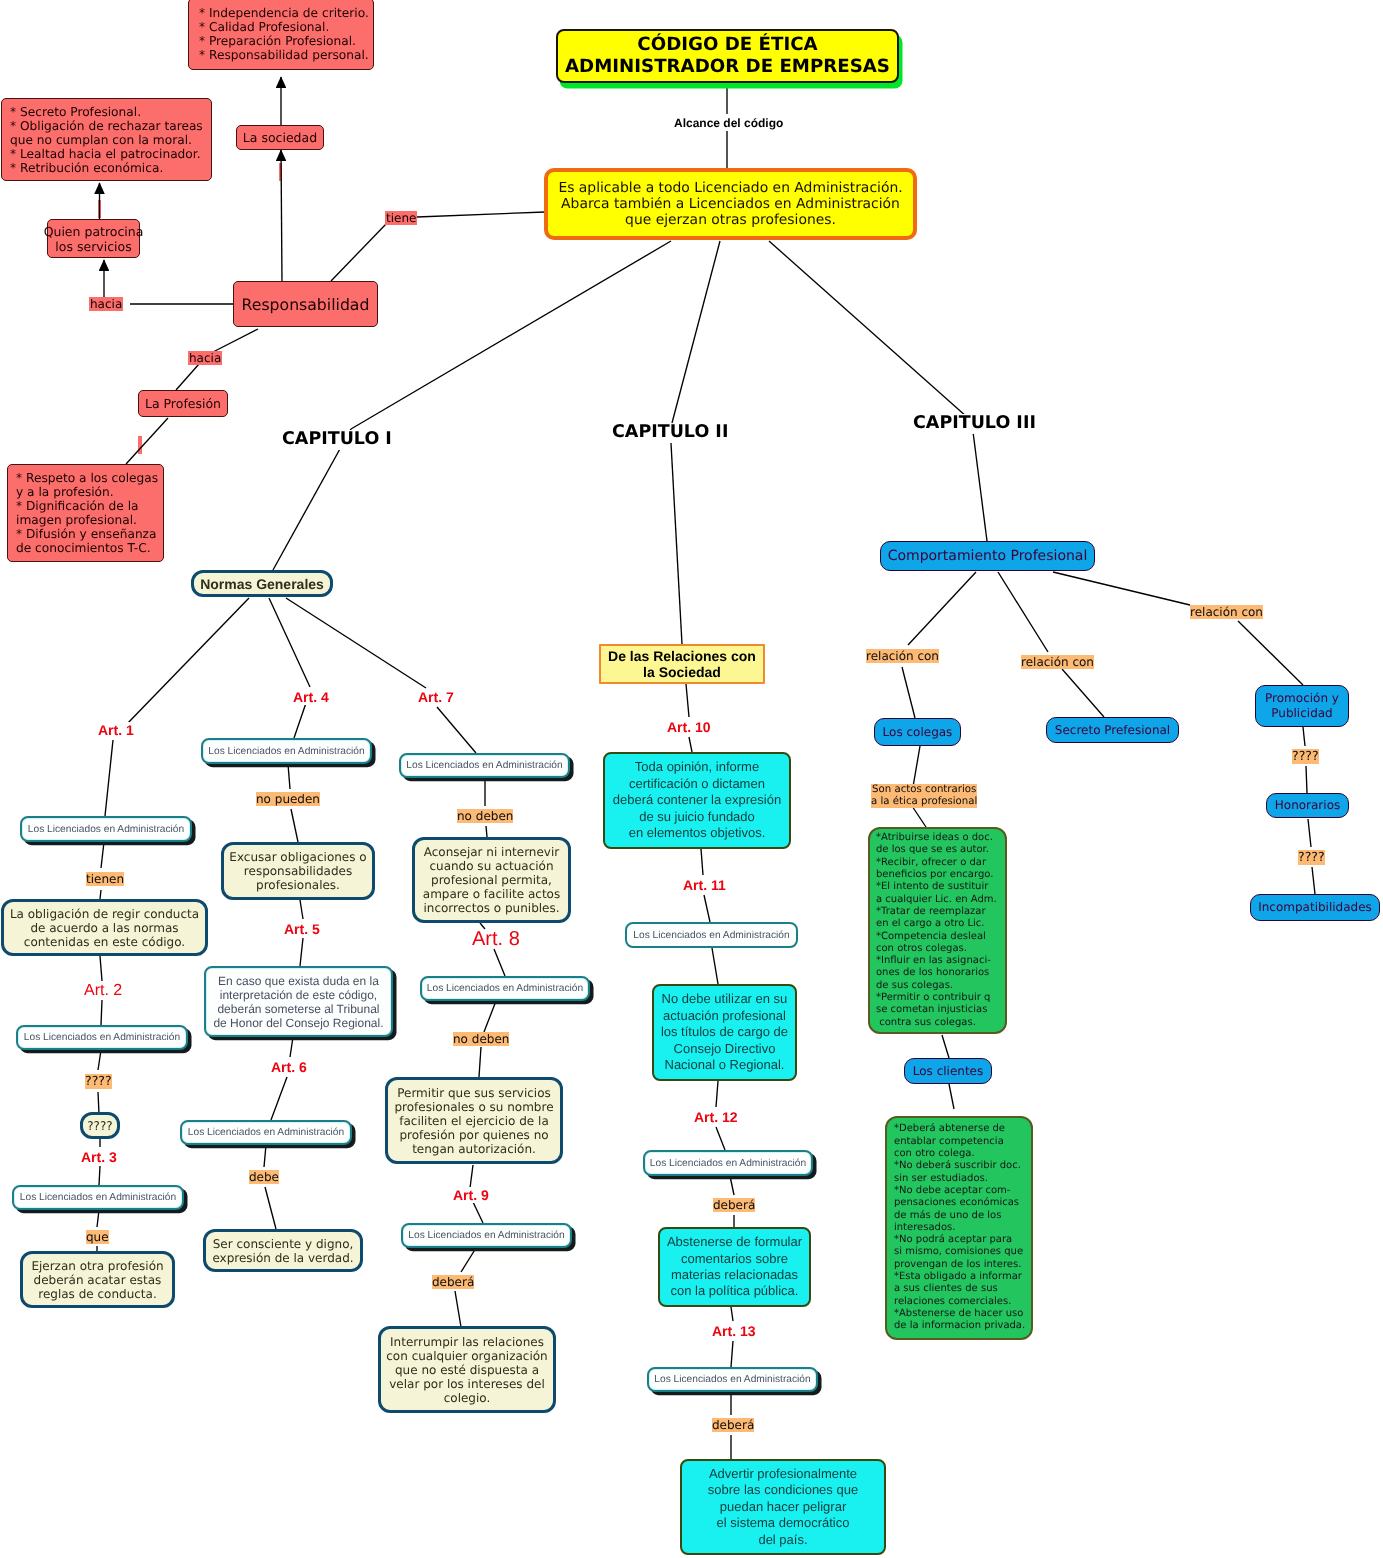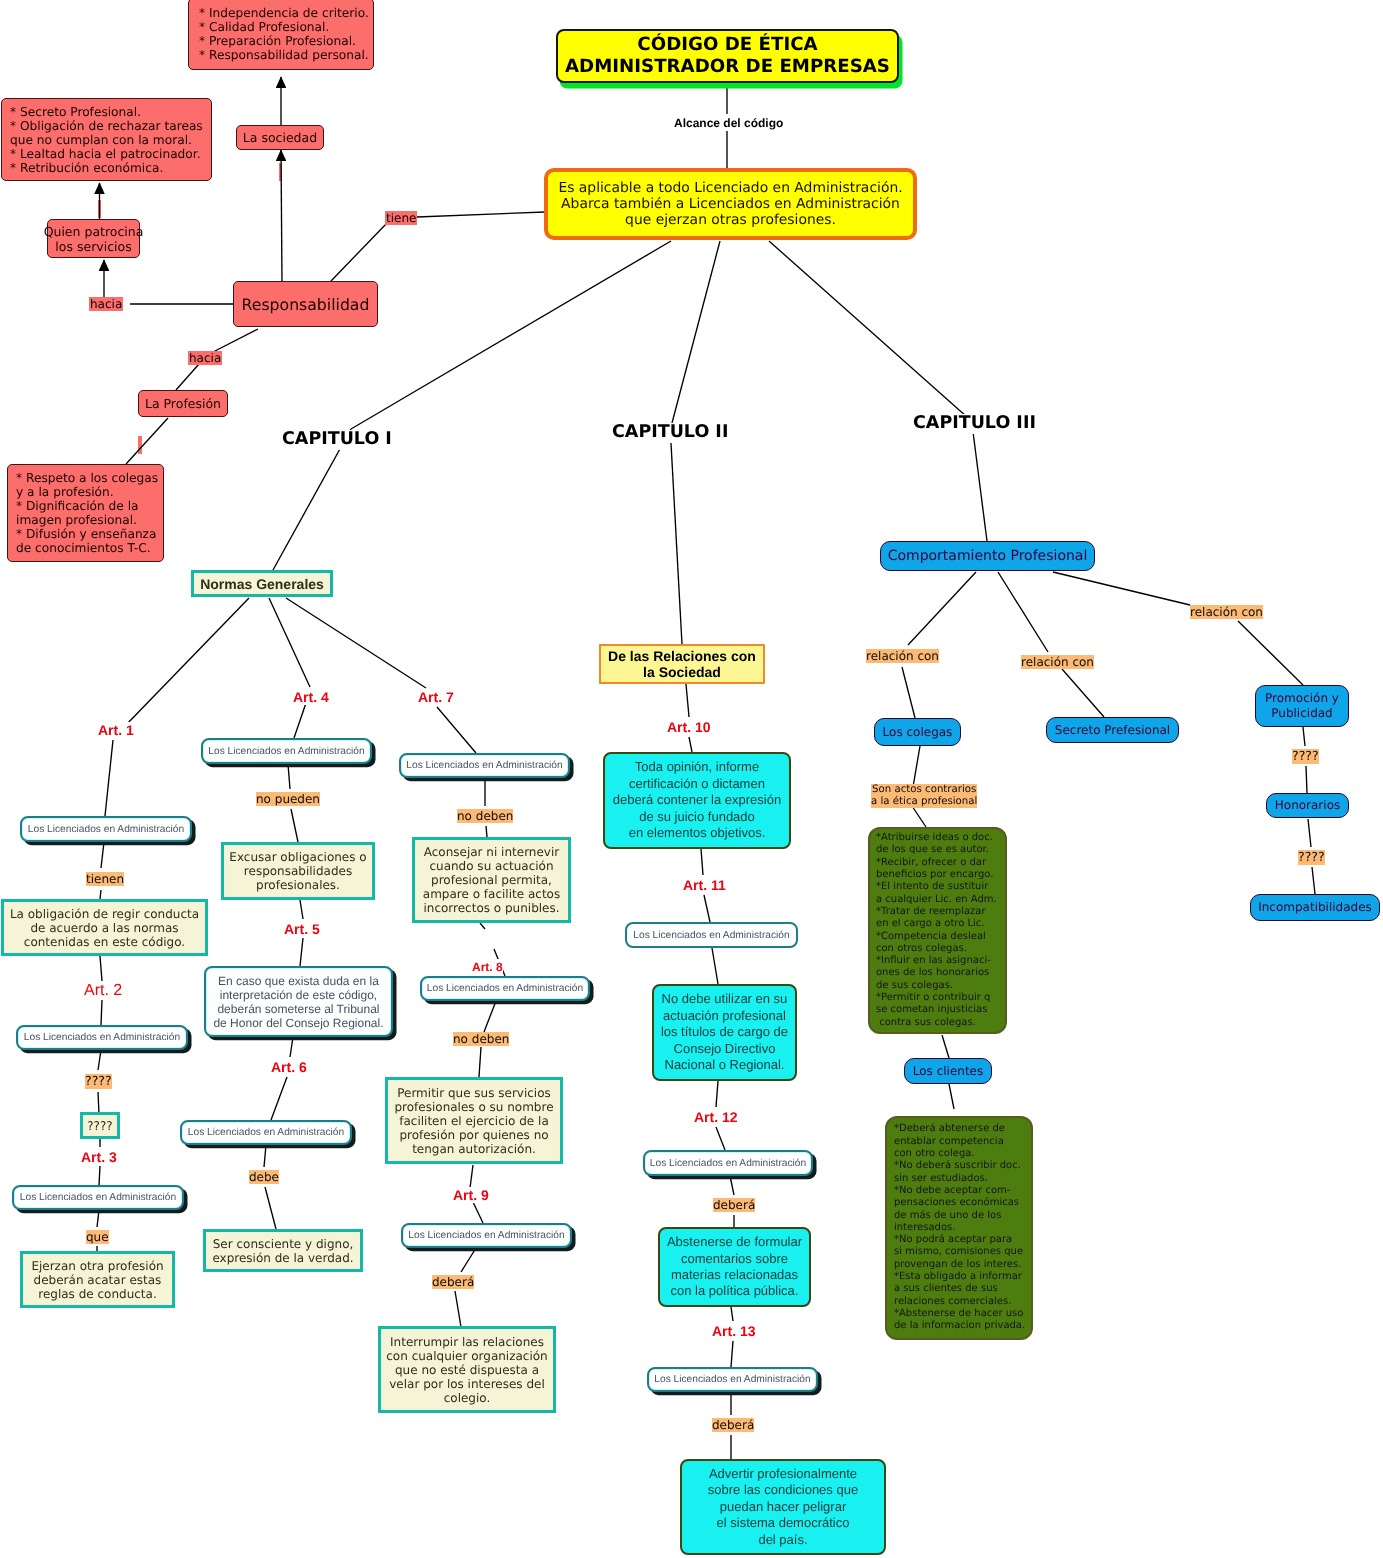--- a/index.html
+++ b/index.html
@@ -19,27 +19,27 @@
   .ls{font-family:"Liberation Sans",sans-serif;}
 
   .n-red{background:#FB6E6B;border:1.3px solid #481212;border-radius:5px;color:#1d0202;}
   .lp-red{background:#FB6E6B;color:#120000;padding:0 1px;line-height:11.5px;}
 
   .n-title{background:#FFFF00;border:2.2px solid #151500;border-radius:8px;color:#000;
            box-shadow:3.5px 5.5px 0 0 #00E52A;}
   .n-orange{background:#FFFF00;border:4px solid #F06A10;border-radius:10px;color:#191000;}
   .n-yellowsq{background:#FCF792;border:2px solid #F08A2C;border-radius:1px;color:#000;}
 
-  .n-cream{background:#F6F4D6;border:3px solid #14b8a6;border-radius:0;color:#2e2e1c;}
+  .n-cream{background:#F6F4D6;border:3px solid #0c4a6e;border-radius:12px;color:#2e2e1c;}
   .n-teal{background:#FDFFFF;border:2.5px solid #1A7F88;border-radius:8px;color:#4a5464;
           box-shadow:0 0 0 1px #CFF2F4 inset, 3.5px 3.2px 0 0 #141b1d;}
   .n-teal.noshadow{box-shadow:none;}
   .n-cyan{background:#19F0F0;border:2.8px solid #36490F;border-radius:8px;color:#113c3c;}
   .n-mag{background:#0ea5e9;border:1.6px solid #2f032f;border-radius:10px;color:#3a043a;}
-  .n-grey{background:#4d7c0f;border:2px solid #5a5a20;border-radius:12px;color:#161616;
+  .n-grey{background:#22c55e;border:2px solid #5a5a20;border-radius:12px;color:#161616;
           text-align:left;justify-content:flex-start;}
 
   .chapter{color:#000;background:#fff;}
   .plain{color:#0d0d0d;background:#fdba74;}
   .alcance{color:#000;background:#fff;}
   .art{color:#EC0411;background:#fff;}
 </style>
 </head>
 <body>
 
@@ -290,20 +290,20 @@
       <div class="lbl chapter dj" style="font-size: 17.5px; line-height: 19.5px; font-weight: bold; left: 282px; top: 430px; visibility: visible;">CAPITULO I</div>
       <div class="lbl chapter dj" style="font-size: 17.5px; line-height: 19.5px; font-weight: bold; left: 612px; top: 423px; visibility: visible;">CAPITULO II</div>
       <div class="lbl chapter dj" style="font-size: 17.5px; line-height: 19.5px; font-weight: bold; left: 913px; top: 414px; visibility: visible;">CAPITULO III</div>
       <div class="lbl art ls" style="font-size: 14px; line-height: 16px; font-weight: bold; left: 98px; top: 722px; visibility: visible;">Art. 1</div>
       <div class="lbl art ls" style="font-size: 16px; line-height: 16px; font-weight: normal; left: 84px; top: 983px; visibility: visible;">Art. 2</div>
       <div class="lbl art ls" style="font-size: 14px; line-height: 16px; font-weight: bold; left: 81px; top: 1149px; visibility: visible;">Art. 3</div>
       <div class="lbl art ls" style="font-size: 14px; line-height: 16px; font-weight: bold; left: 293px; top: 689px; visibility: visible;">Art. 4</div>
       <div class="lbl art ls" style="font-size: 14px; line-height: 16px; font-weight: bold; left: 284px; top: 921px; visibility: visible;">Art. 5</div>
       <div class="lbl art ls" style="font-size: 14px; line-height: 16px; font-weight: bold; left: 271px; top: 1059px; visibility: visible;">Art. 6</div>
       <div class="lbl art ls" style="font-size: 14px; line-height: 16px; font-weight: bold; left: 418px; top: 689px; visibility: visible;">Art. 7</div>
-      <div class="lbl art ls" style="font-size: 12px; line-height: 16px; font-weight: bold; left: 472px; top: 931px; visibility: visible; margin-top: 28px;">Art. 8</div>
+      <div class="lbl art ls" style="font-size: 20px; line-height: 16px; font-weight: normal; left: 472px; top: 931px; visibility: visible;">Art. 8</div>
       <div class="lbl art ls" style="font-size: 14px; line-height: 16px; font-weight: bold; left: 453px; top: 1187px; visibility: visible;">Art. 9</div>
       <div class="lbl art ls" style="font-size: 14px; line-height: 16px; font-weight: bold; left: 667px; top: 719px; visibility: visible;">Art. 10</div>
       <div class="lbl art ls" style="font-size: 14px; line-height: 16px; font-weight: bold; left: 683px; top: 877px; visibility: visible;">Art. 11</div>
       <div class="lbl art ls" style="font-size: 14px; line-height: 16px; font-weight: bold; left: 694px; top: 1109px; visibility: visible;">Art. 12</div>
       <div class="lbl art ls" style="font-size: 14px; line-height: 16px; font-weight: bold; left: 712px; top: 1323px; visibility: visible;">Art. 13</div>
     </div>
 </div>
 
 </body></html>

